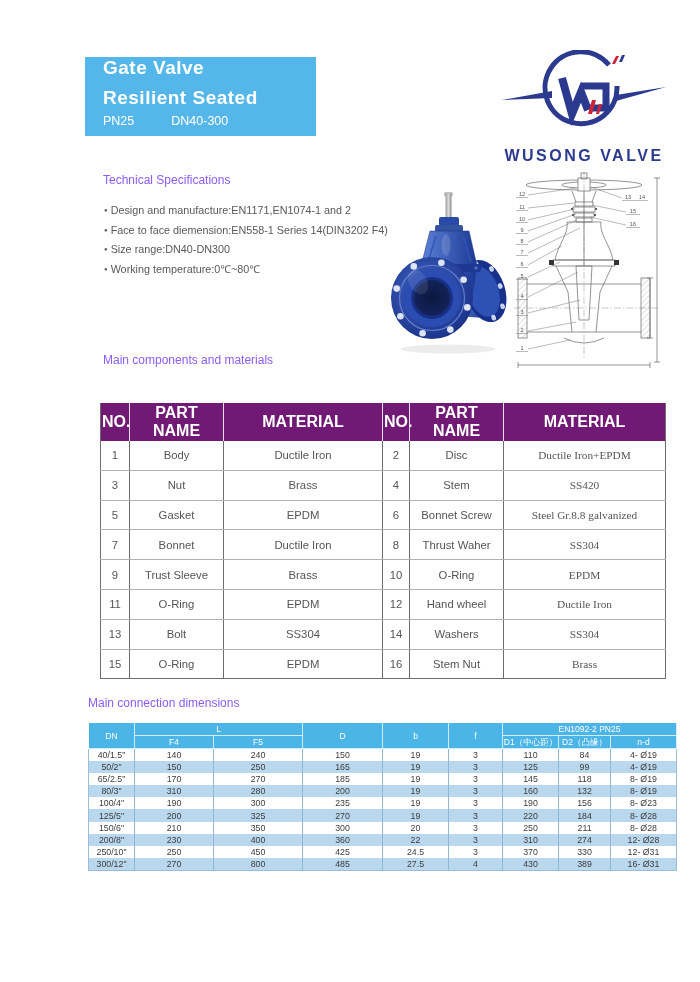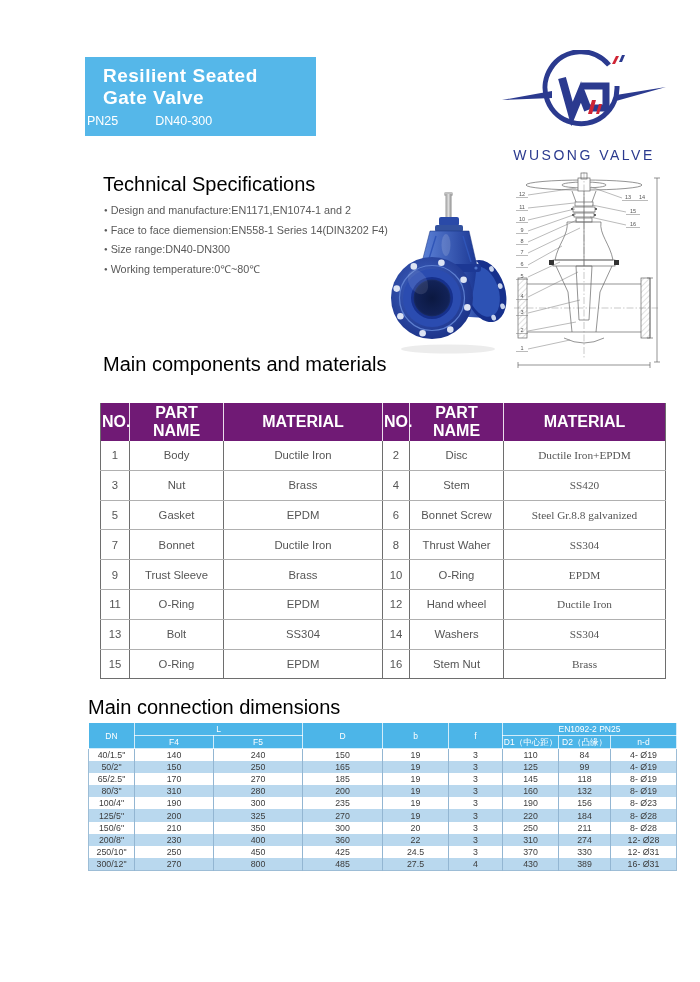--- a/index.html
+++ b/index.html
@@ -3,29 +3,29 @@
 <meta charset="utf-8">
 <style>
   html,body{margin:0;padding:0;background:#fff;}
   body{width:700px;height:982px;position:relative;font-family:"Liberation Sans",sans-serif;overflow:hidden;}
   .abs{position:absolute;}
 
   
   .title-block{left:85px;top:57px;width:231px;height:79px;background:#55b7e9;color:#fff;}
   .title-block .t{font-weight:bold;font-size:19px;line-height:22px;letter-spacing:.5px;padding-left:18px;}
   .title-block .t1{padding-top:8px;}
-  .pn-row{display:flex;padding-left:2px;margin-top:5px;font-size:12.5px;}
+  .pn-row{display:flex;padding-left:18px;margin-top:5px;font-size:12.5px;}
   .pn-row .dn{margin-left:37px;}
 
   
   .logo{left:500px;top:50px;width:168px;text-align:center;}
-  .logo-text{color:#2b3a8f;font-weight:normal;font-size:14px;letter-spacing:2.5px;margin-top:1px;}
+  .logo-text{color:#2b3a8f;font-weight:bold;font-size:16px;letter-spacing:2.5px;margin-top:1px;}
 
   
-  .sec-title{color:#000000;font-size:20px;}
+  .sec-title{color:#8b5cf6;font-size:12px;}
   #specs-title{left:103px;top:173px;}
   #comp-title{left:103px;top:353px;}
   #dim-title{left:88px;top:696px;}
 
   
   .spec-list{left:104px;top:201px;width:305px;margin:0;padding:0;list-style:none;font-size:10.8px;color:#595959;}
   .spec-list li{display:flex;line-height:19.5px;}
   .spec-list .bullet{font-size:6px;line-height:19.5px;margin-right:3px;}
   .spec-list li.cont{padding-left:120px;}
 
@@ -48,22 +48,22 @@
   #dim-table tbody td{height:12.1px;line-height:12px;padding:0;border-right:1px solid #93b6d2;}
   #dim-table tbody td:last-child{border-right:none;}
   #dim-table tbody tr:nth-child(even){background:#b9d8ee;}
 
   svg text{font-family:"Liberation Sans",sans-serif;}
 </style>
 </head>
 <body>
 
 <div class="abs title-block">
+  <div class="t">Gate Valve</div>
   <div class="t t1">Resilient Seated</div>
-  <div class="t">Gate Valve</div>
   <div class="pn-row">
     <span>PN25</span>
     <span class="dn">DN40-300</span>
   </div>
 </div>
 
 <div class="abs logo">
   <svg width="168" height="92" viewBox="0 0 168 92">
 
     <path d="M 109,15 A 36 36 0 1 0 117,36" fill="none" stroke="#2b3a8f" stroke-width="5"></path>

